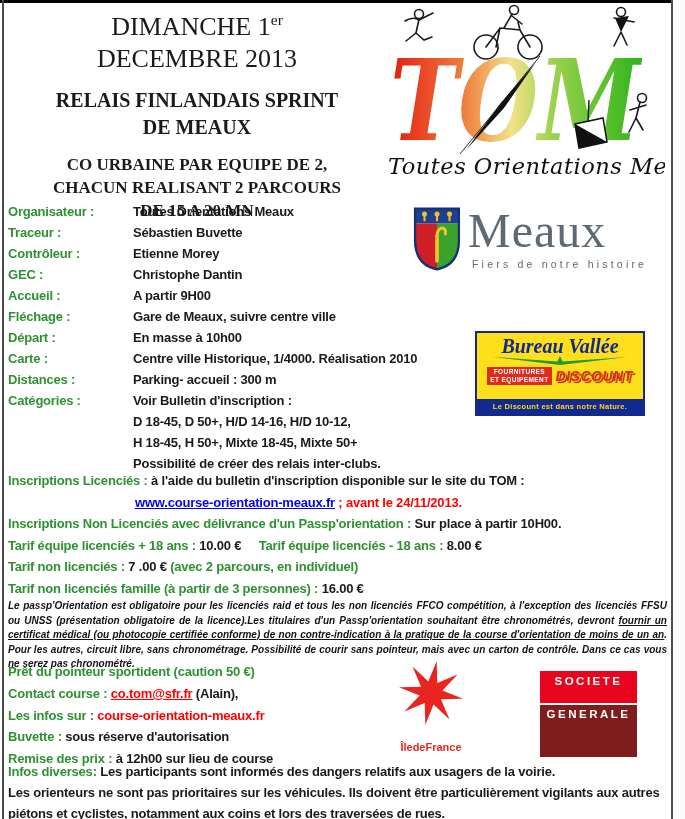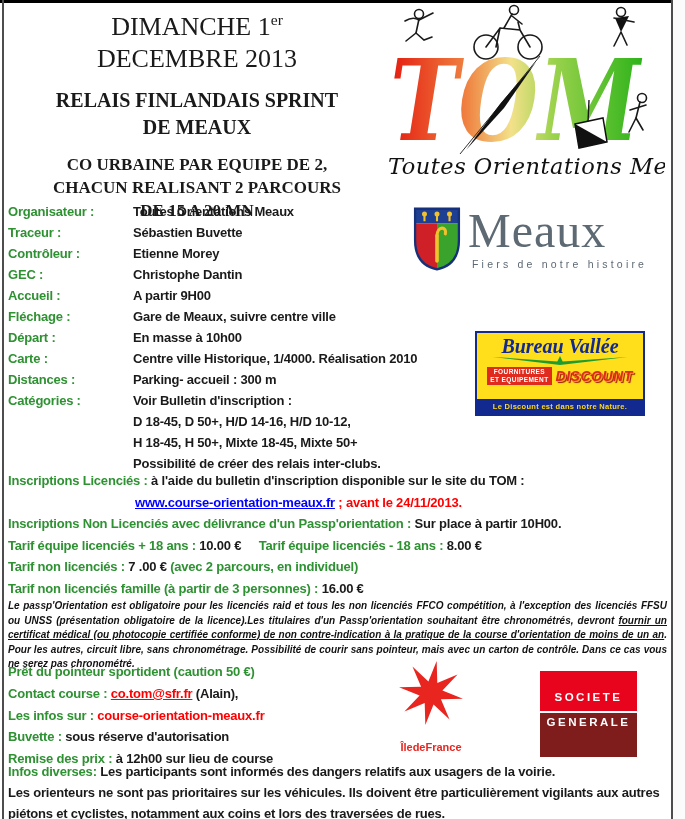--- a/index.html
+++ b/index.html
@@ -60,21 +60,21 @@
   .fine-print .u{text-decoration:underline;}
 
   .contact{position:absolute;left:8px;top:661px;width:382px;}
   .cline{line-height:21.8px;font-weight:bold;font-size:13px;letter-spacing:-0.2px;white-space:nowrap;}
 
   .idf-logo{position:absolute;left:388px;top:657px;width:86px;text-align:center;}
   .idf-star{width:84px;height:72px;}
   .idf-text{color:var(--idf-red);font-weight:bold;font-size:11px;margin-top:8px;}
 
   .sg-logo{position:absolute;left:540px;top:671px;width:97px;height:86px;display:flex;flex-direction:column;}
-  .sg-top{height:40px;background:var(--sg-red);display:flex;align-items:flex-end;justify-content:center;padding-bottom:8px;}
+  .sg-top{height:32px;background:var(--sg-red);display:flex;align-items:flex-end;justify-content:center;padding-bottom:16px;}
   .sg-divider{height:2px;background:#fff;}
   .sg-bottom{flex:1;background:#7f1d1d;display:flex;align-items:flex-start;justify-content:center;padding-top:3px;}
   .sg-word{color:#fff;font-weight:bold;font-size:11.5px;letter-spacing:2.5px;}
 
   .infos{position:absolute;left:8px;top:761px;width:663px;font-weight:bold;font-size:13px;letter-spacing:-0.2px;line-height:21px;}
 </style>
 </head>
 <body>
 
 <div class="page">

